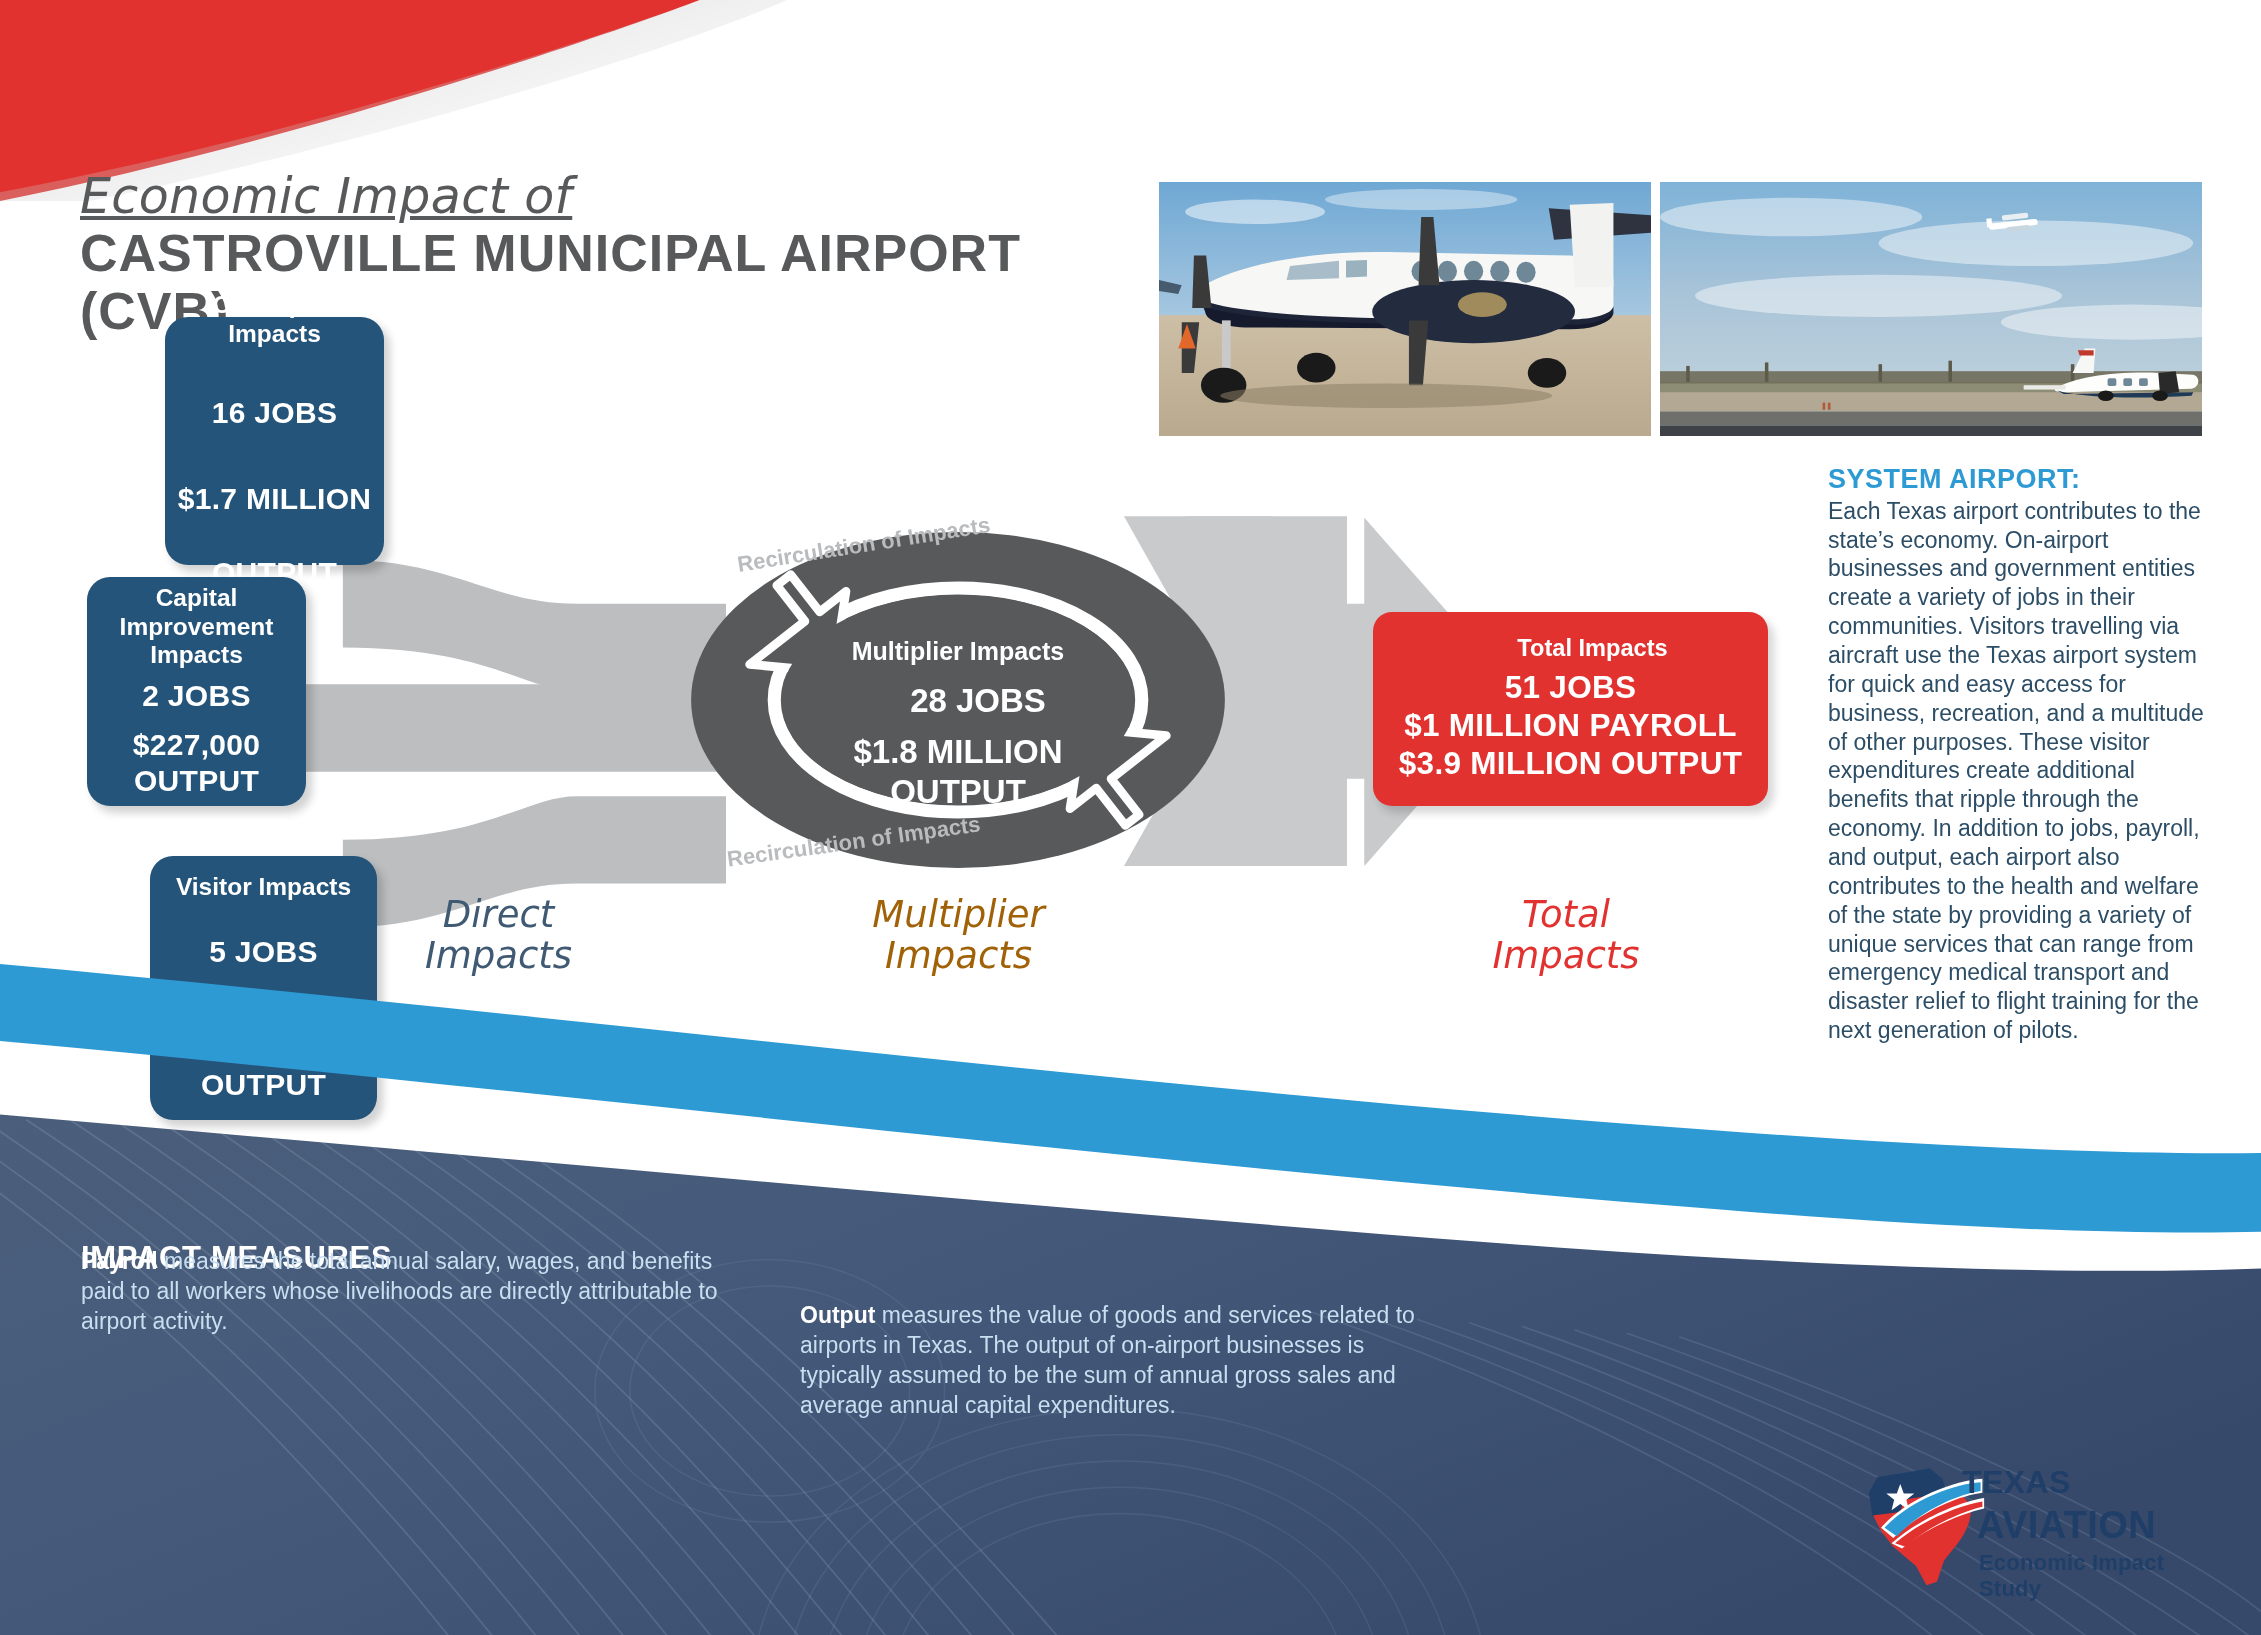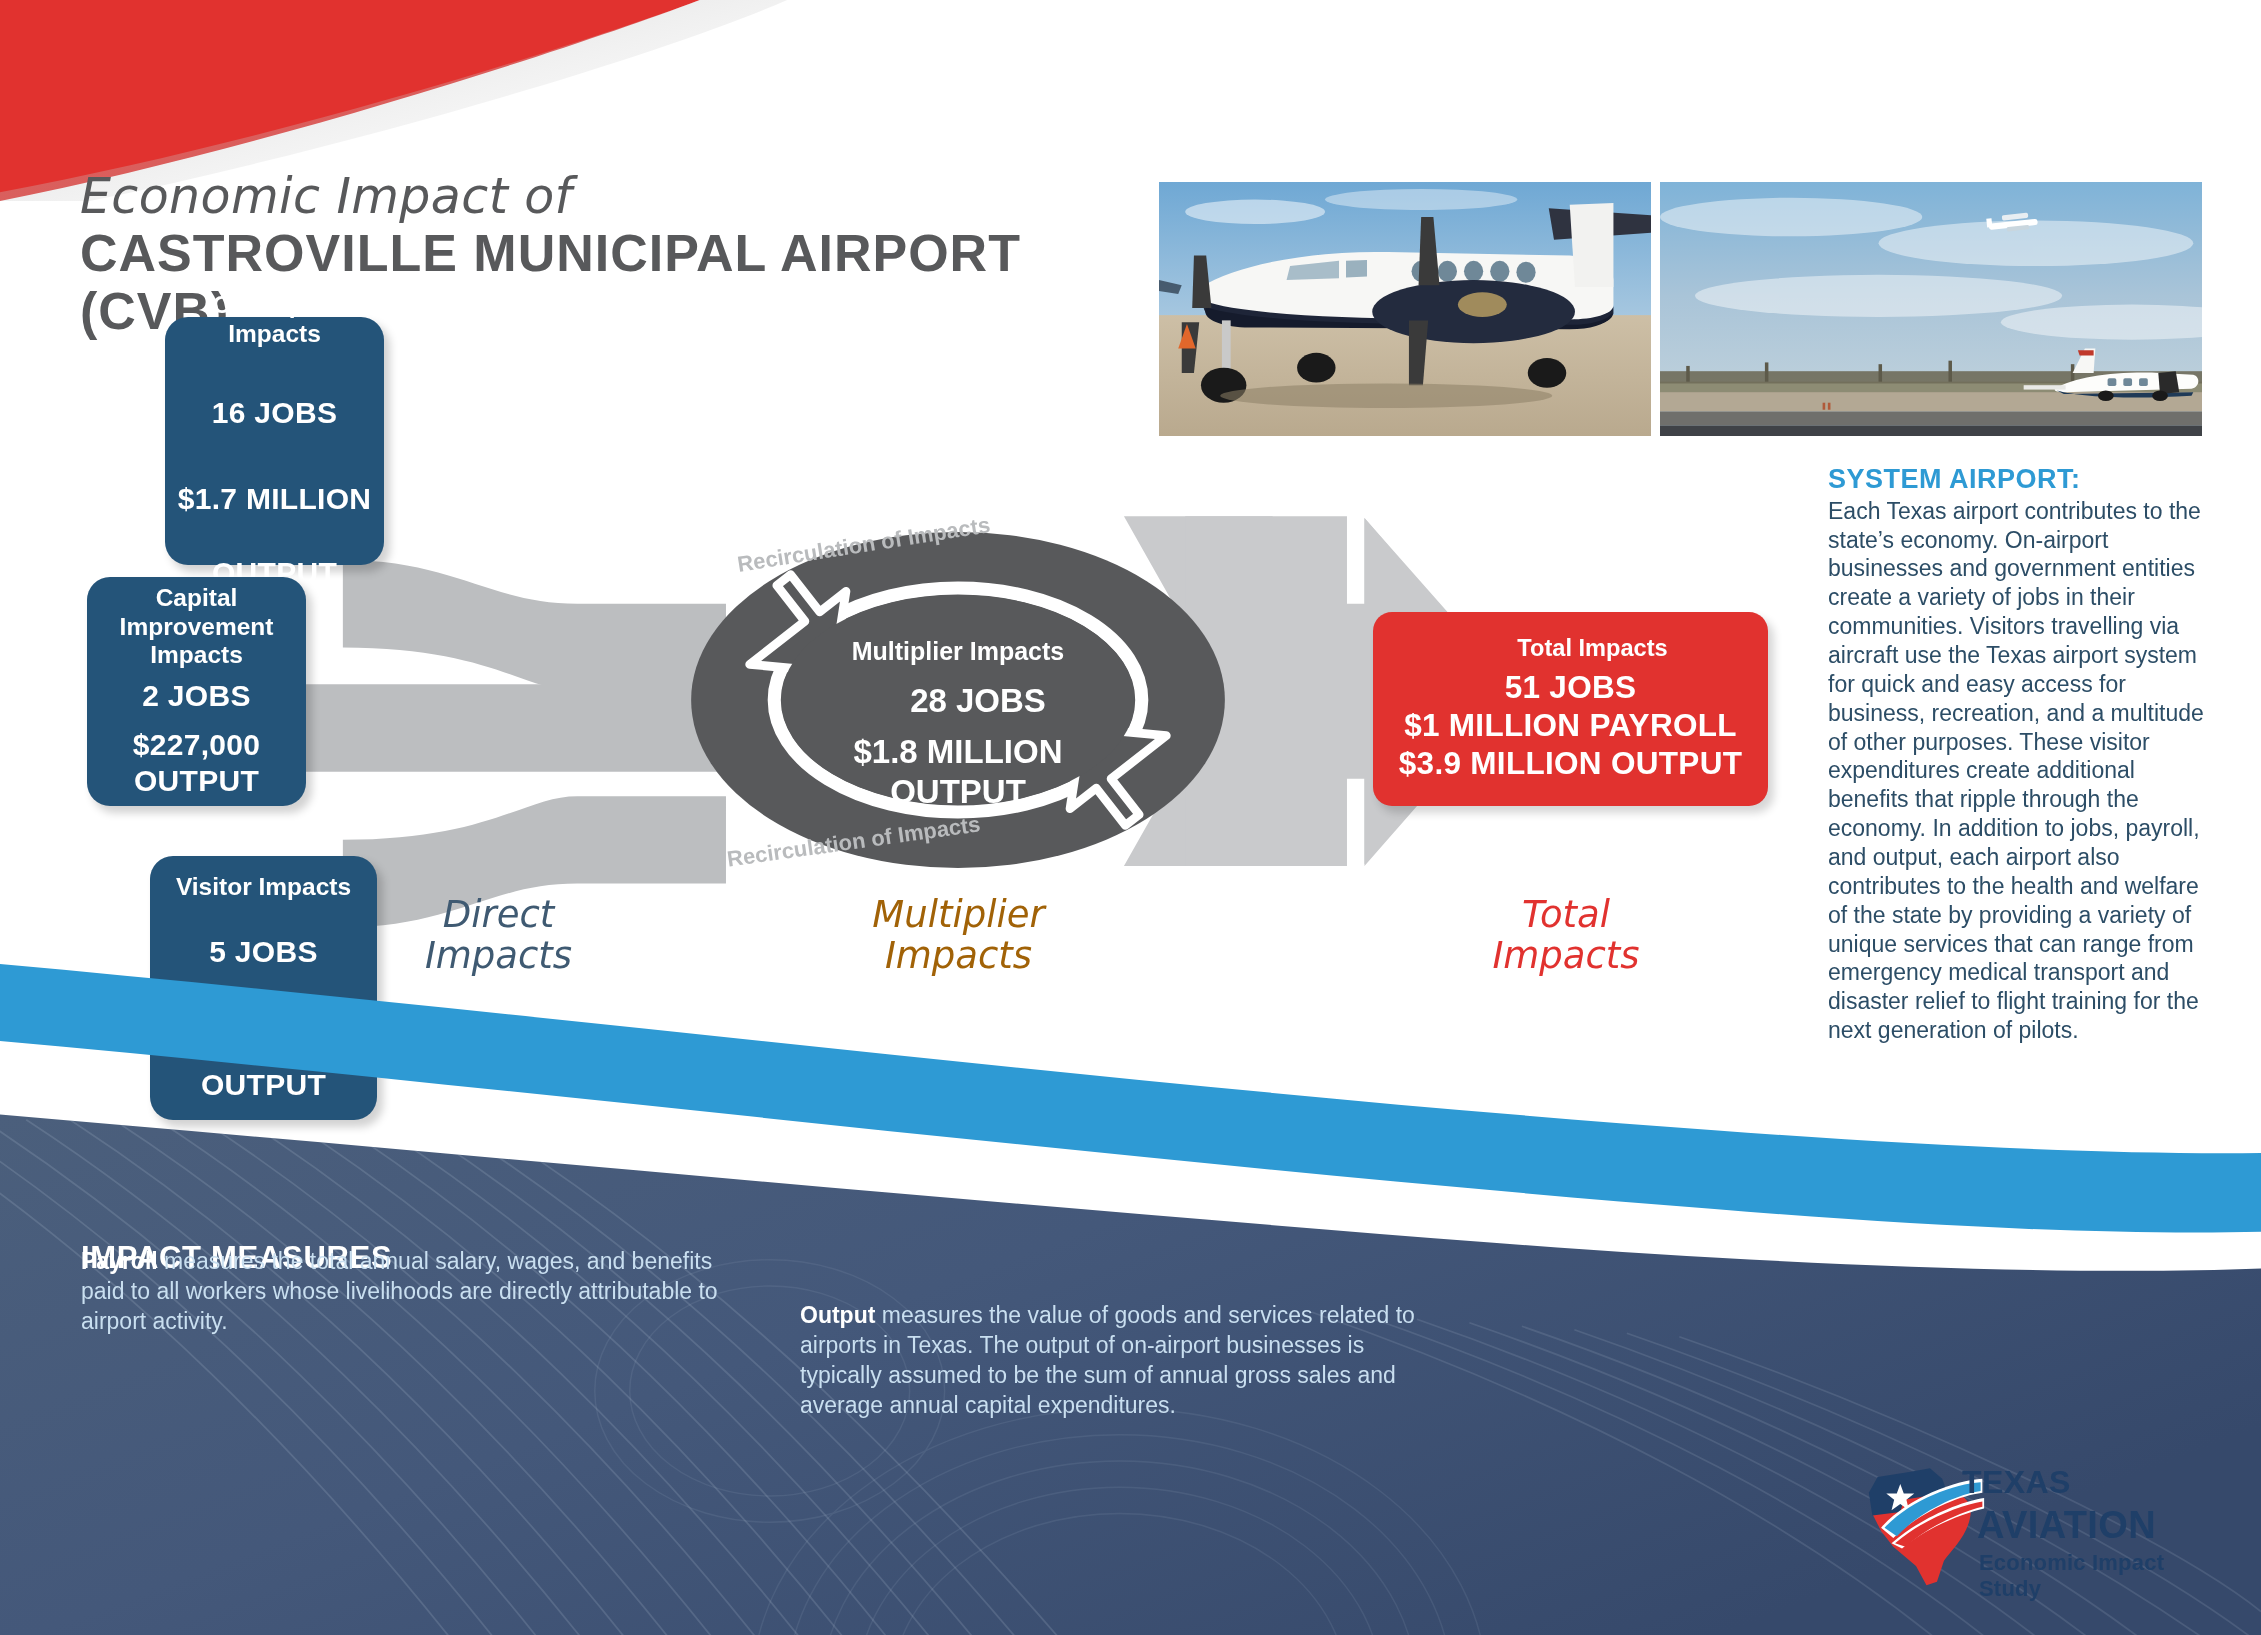--- a/index.html
+++ b/index.html
@@ -8,21 +8,21 @@
 
   .stage{position:absolute;inset:0;width:2261px;height:1636px;}
   .abs{position:absolute;}
 
   
   #top-red{top:0;left:0;width:1312px;height:201px;}
 
   
   #title-wrap{left:80px;top:171px;width:1093px;}
   #title-line1{font-style:italic;font-size:49px;color:#58595b;letter-spacing:0.4px;
-               font-family:"DejaVu Sans",sans-serif;font-weight:300;line-height:1.05;}
+               font-family:"DejaVu Sans",sans-serif;font-weight:300;line-height:1.05;text-decoration:underline;}
   #title-line2{font-size:52px;color:#58595b;font-weight:bold;letter-spacing:1px;
                line-height:1.12;margin-top:1.7px;}
 
   
   .photo{border:0;box-shadow:0 0 0 0 rgba(0,0,0,0);}
   #photo-left{left:1159px;top:182px;width:492px;height:254px;overflow:hidden;}
   #photo-right{left:1660px;top:182px;width:542px;height:254px;overflow:hidden;}
 
   
   .blue-box{background:#245479;border-radius:23px;color:#fff;text-align:center;

